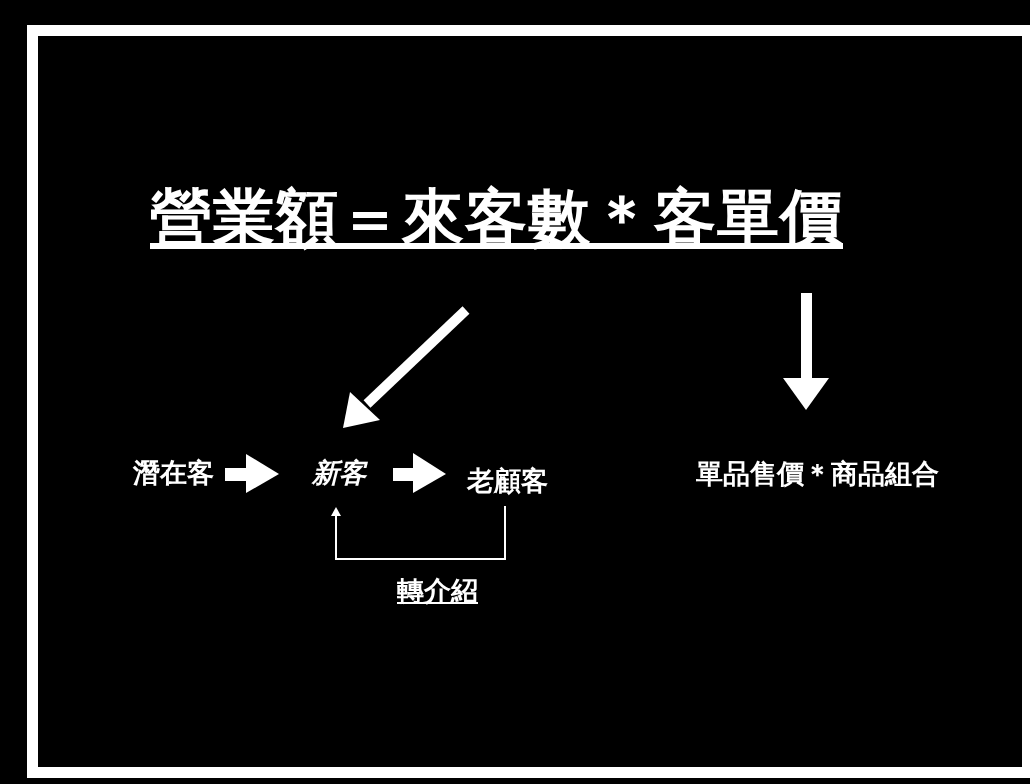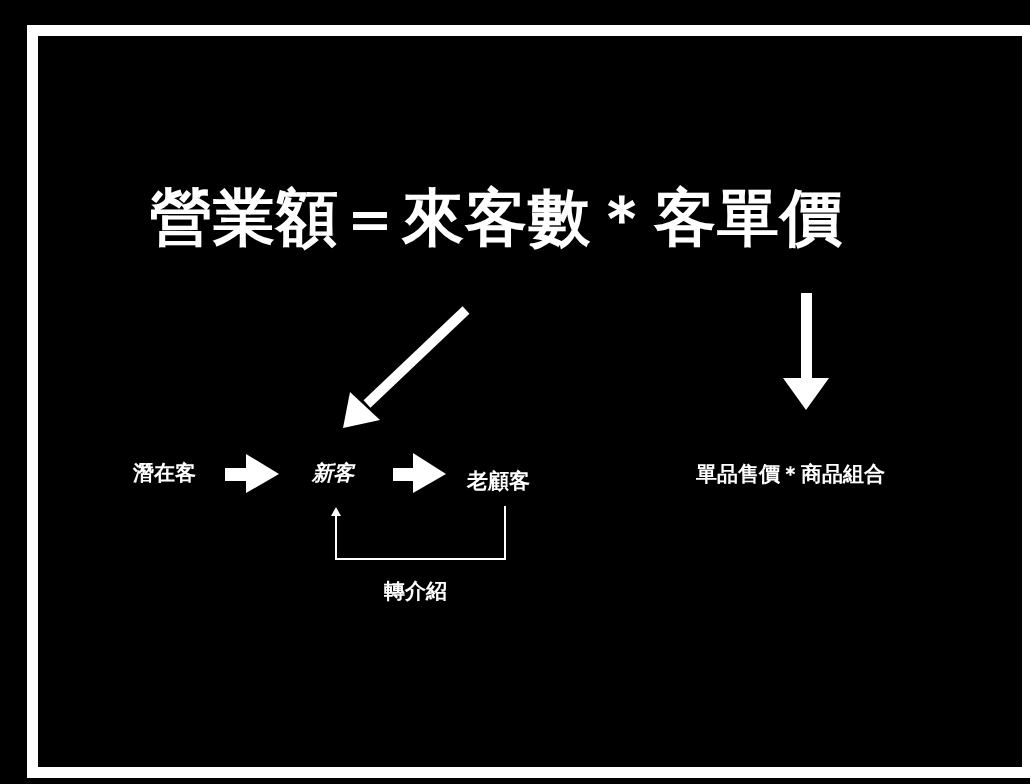--- a/index.html
+++ b/index.html
@@ -8,23 +8,24 @@
     font-family: "DejaVu Sans", "Liberation Sans", sans-serif; color:#fff;
   }
   .frame {
     position:absolute; left:27px; top:25px; width:984px; height:731px;
     border:11px solid #fff; box-sizing:content-box;
   }
   .title {
     position:absolute; left:150px; top:178px; width:760px; height:80px;
     font-size:62px; font-weight:bold; letter-spacing:1px; white-space:nowrap;
     line-height:80px;
+    text-decoration:underline;
   }
   .label {
-    position:absolute; font-size:21px; font-weight:bold; white-space:nowrap; line-height:26px;
+    position:absolute; font-size:27px; font-weight:bold; white-space:nowrap; line-height:26px;
   }
   svg.arrows { position:absolute; left:0; top:0; width:1030px; height:784px; }
 </style>
 </head>
 <body>
 
 <div class="frame"></div>
 
 <div class="title">
   <span>營業額</span><span>＝</span><span>來客數</span><span>＊</span><span>客單價</span>
@@ -54,14 +55,14 @@
 
   <g>
     <polyline points="505,506 505,559 336,559 336,515" fill="none" stroke="#fff" stroke-width="2"></polyline>
     <polygon points="331,516 341,516 336,507" fill="#fff"></polygon>
   </g>
 </svg>
 
 <div class="label" style="left:133px; top:460px;">潛在客</div>
 <div class="label" style="left:312px; top:460px;font-style:italic;">新客</div>
 <div class="label" style="left:467px; top:461px;margin-top:7px;">老顧客</div>
-<div class="label" style="left:384px; top:578px;">轉介紹</div>
+<div class="label" style="left:397px; top:578px;text-decoration:underline;">轉介紹</div>
 <div class="label" style="left:696px; top:461px;">單品售價＊商品組合</div>
 
 </body></html>

